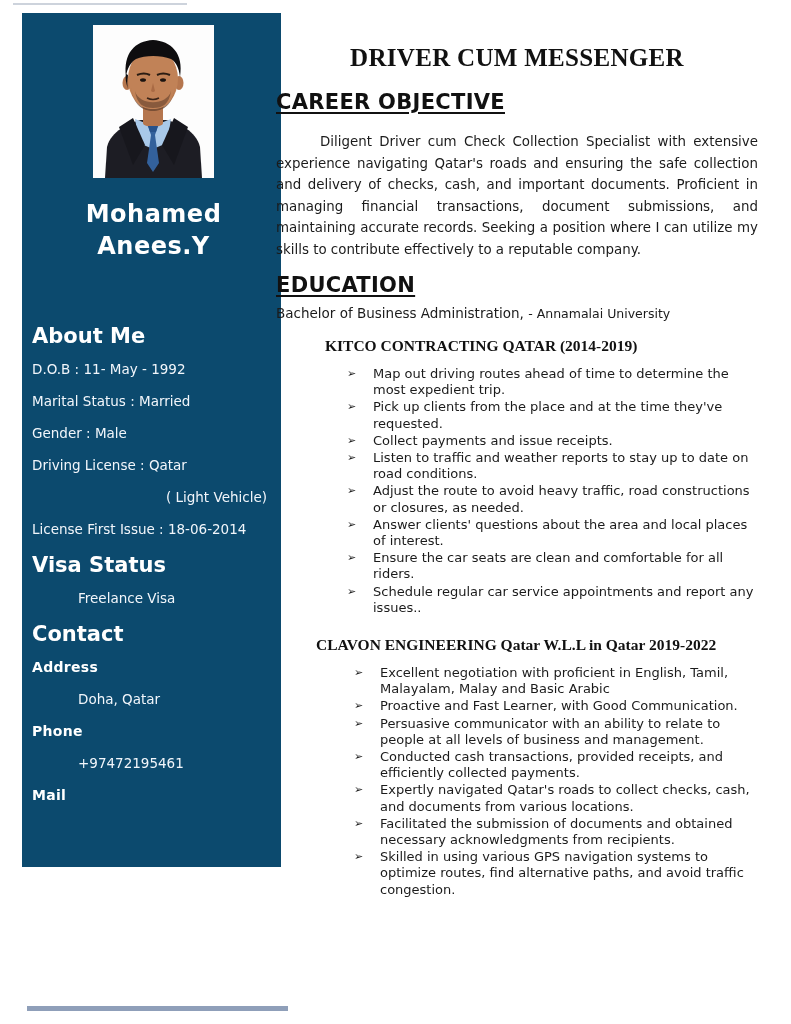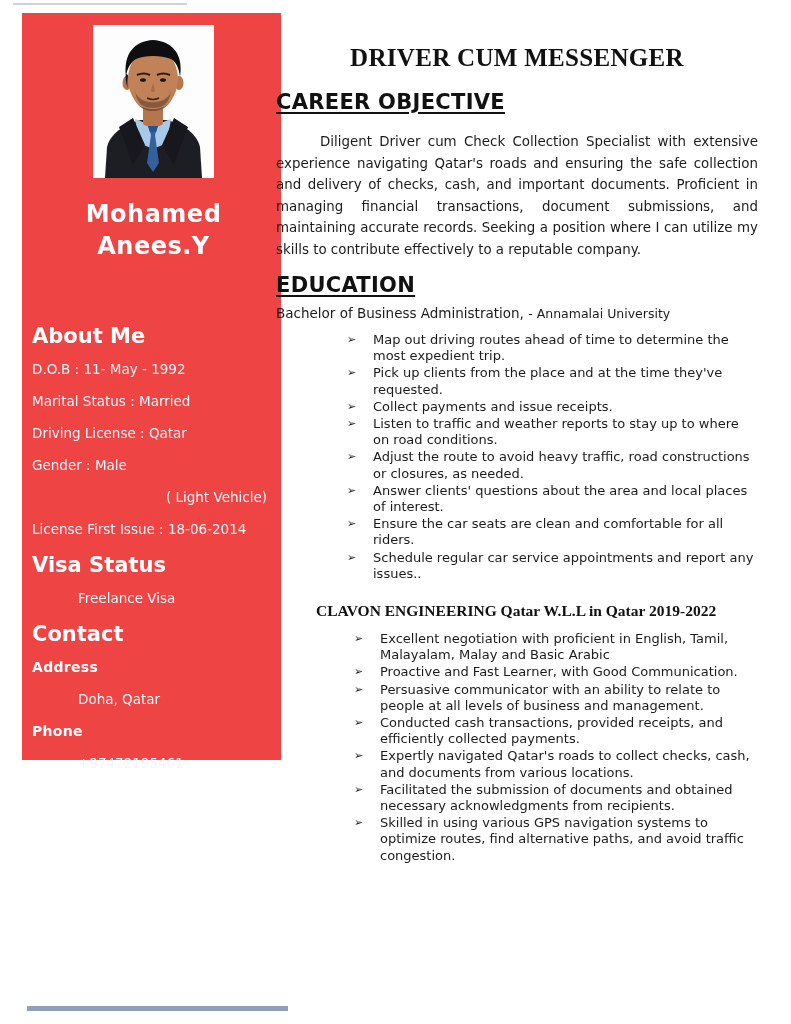--- a/index.html
+++ b/index.html
@@ -11,22 +11,22 @@
     color: #1b1b1b;
   }
   .page { position: absolute; inset: 0; background: #ffffff; }
 
   
   .top-artifact { position: absolute; left: 13px; top: 3px; width: 174px; height: 2px; background: #cdd3dc; }
 
   
   .sidebar {
     position: absolute; left: 22px; top: 13px;
-    width: 259px; height: 747px;
-    background: #ef4444;
+    width: 259px; height: 854px;
+    background: #0c4a6e;
     color: #ffffff;
     padding: 12px 6px 9px 10px;
   }
   .sidebar-shadow { position: absolute; left: 27px; top: 1006px; width: 261px; height: 5px; background: #8f9fb9; }
 
   .photo-frame { width: 121px; height: 153px; margin: 0 auto; background: #ffffff; overflow: hidden; }
   .photo-frame svg { display: block; }
 
   .person-name {
     margin-top: 20px; text-align: center;
@@ -137,22 +137,22 @@
 
     <div class="person-name">
       <div>Mohamed</div>
       <div>Anees.Y</div>
     </div>
 
     <section class="about-section">
       <div class="side-heading">About Me</div>
       <div class="side-item">D.O.B : 11- May - 1992</div>
       <div class="side-item">Marital Status : Married</div>
+      <div class="side-item">Gender : Male</div>
       <div class="side-item">Driving License : Qatar</div>
-      <div class="side-item">Gender : Male</div>
       <div class="side-item right">( Light Vehicle)</div>
       <div class="side-item">License First Issue : 18-06-2014</div>
     </section>
 
     <section class="visa-section">
       <div class="side-heading">Visa Status</div>
       <div class="side-item indent-value">Freelance Visa</div>
     </section>
 
     <section class="contact-section">
@@ -174,36 +174,37 @@
     <h2 class="main-heading">CAREER OBJECTIVE</h2>
     <p class="objective-para">Diligent Driver cum Check Collection Specialist with extensive experience navigating Qatar's roads and ensuring the safe collection and delivery of checks, cash, and important documents. Proficient in managing financial transactions, document submissions, and maintaining accurate records. Seeking a position where I can utilize my skills to contribute effectively to a reputable company.</p>
 
     <h2 class="main-heading edu-heading">EDUCATION</h2>
     <p class="edu-detail">
       <span>Bachelor of Business Administration,</span>
       <span class="sub">- Annamalai University</span>
     </p>
 
 
+    <h3 class="job-title">KITCO CONTRACTING QATAR (2014-2019)</h3>
     <ul class="bullet-list first">
       <li class="bullet-item">
         <span class="bullet-marker">➢</span>
         <span class="bullet-text">Map out driving routes ahead of time to determine the most expedient trip.</span>
       </li>
       <li class="bullet-item">
         <span class="bullet-marker">➢</span>
         <span class="bullet-text">Pick up clients from the place and at the time they've requested.</span>
       </li>
       <li class="bullet-item">
         <span class="bullet-marker">➢</span>
         <span class="bullet-text">Collect payments and issue receipts.</span>
       </li>
       <li class="bullet-item">
         <span class="bullet-marker">➢</span>
-        <span class="bullet-text">Listen to traffic and weather reports to stay up to where on road conditions.</span>
+        <span class="bullet-text">Listen to traffic and weather reports to stay up to date on road conditions.</span>
       </li>
       <li class="bullet-item">
         <span class="bullet-marker">➢</span>
         <span class="bullet-text">Adjust the route to avoid heavy traffic, road constructions or closures, as needed.</span>
       </li>
       <li class="bullet-item">
         <span class="bullet-marker">➢</span>
         <span class="bullet-text">Answer clients' questions about the area and local places of interest.</span>
       </li>
       <li class="bullet-item">

